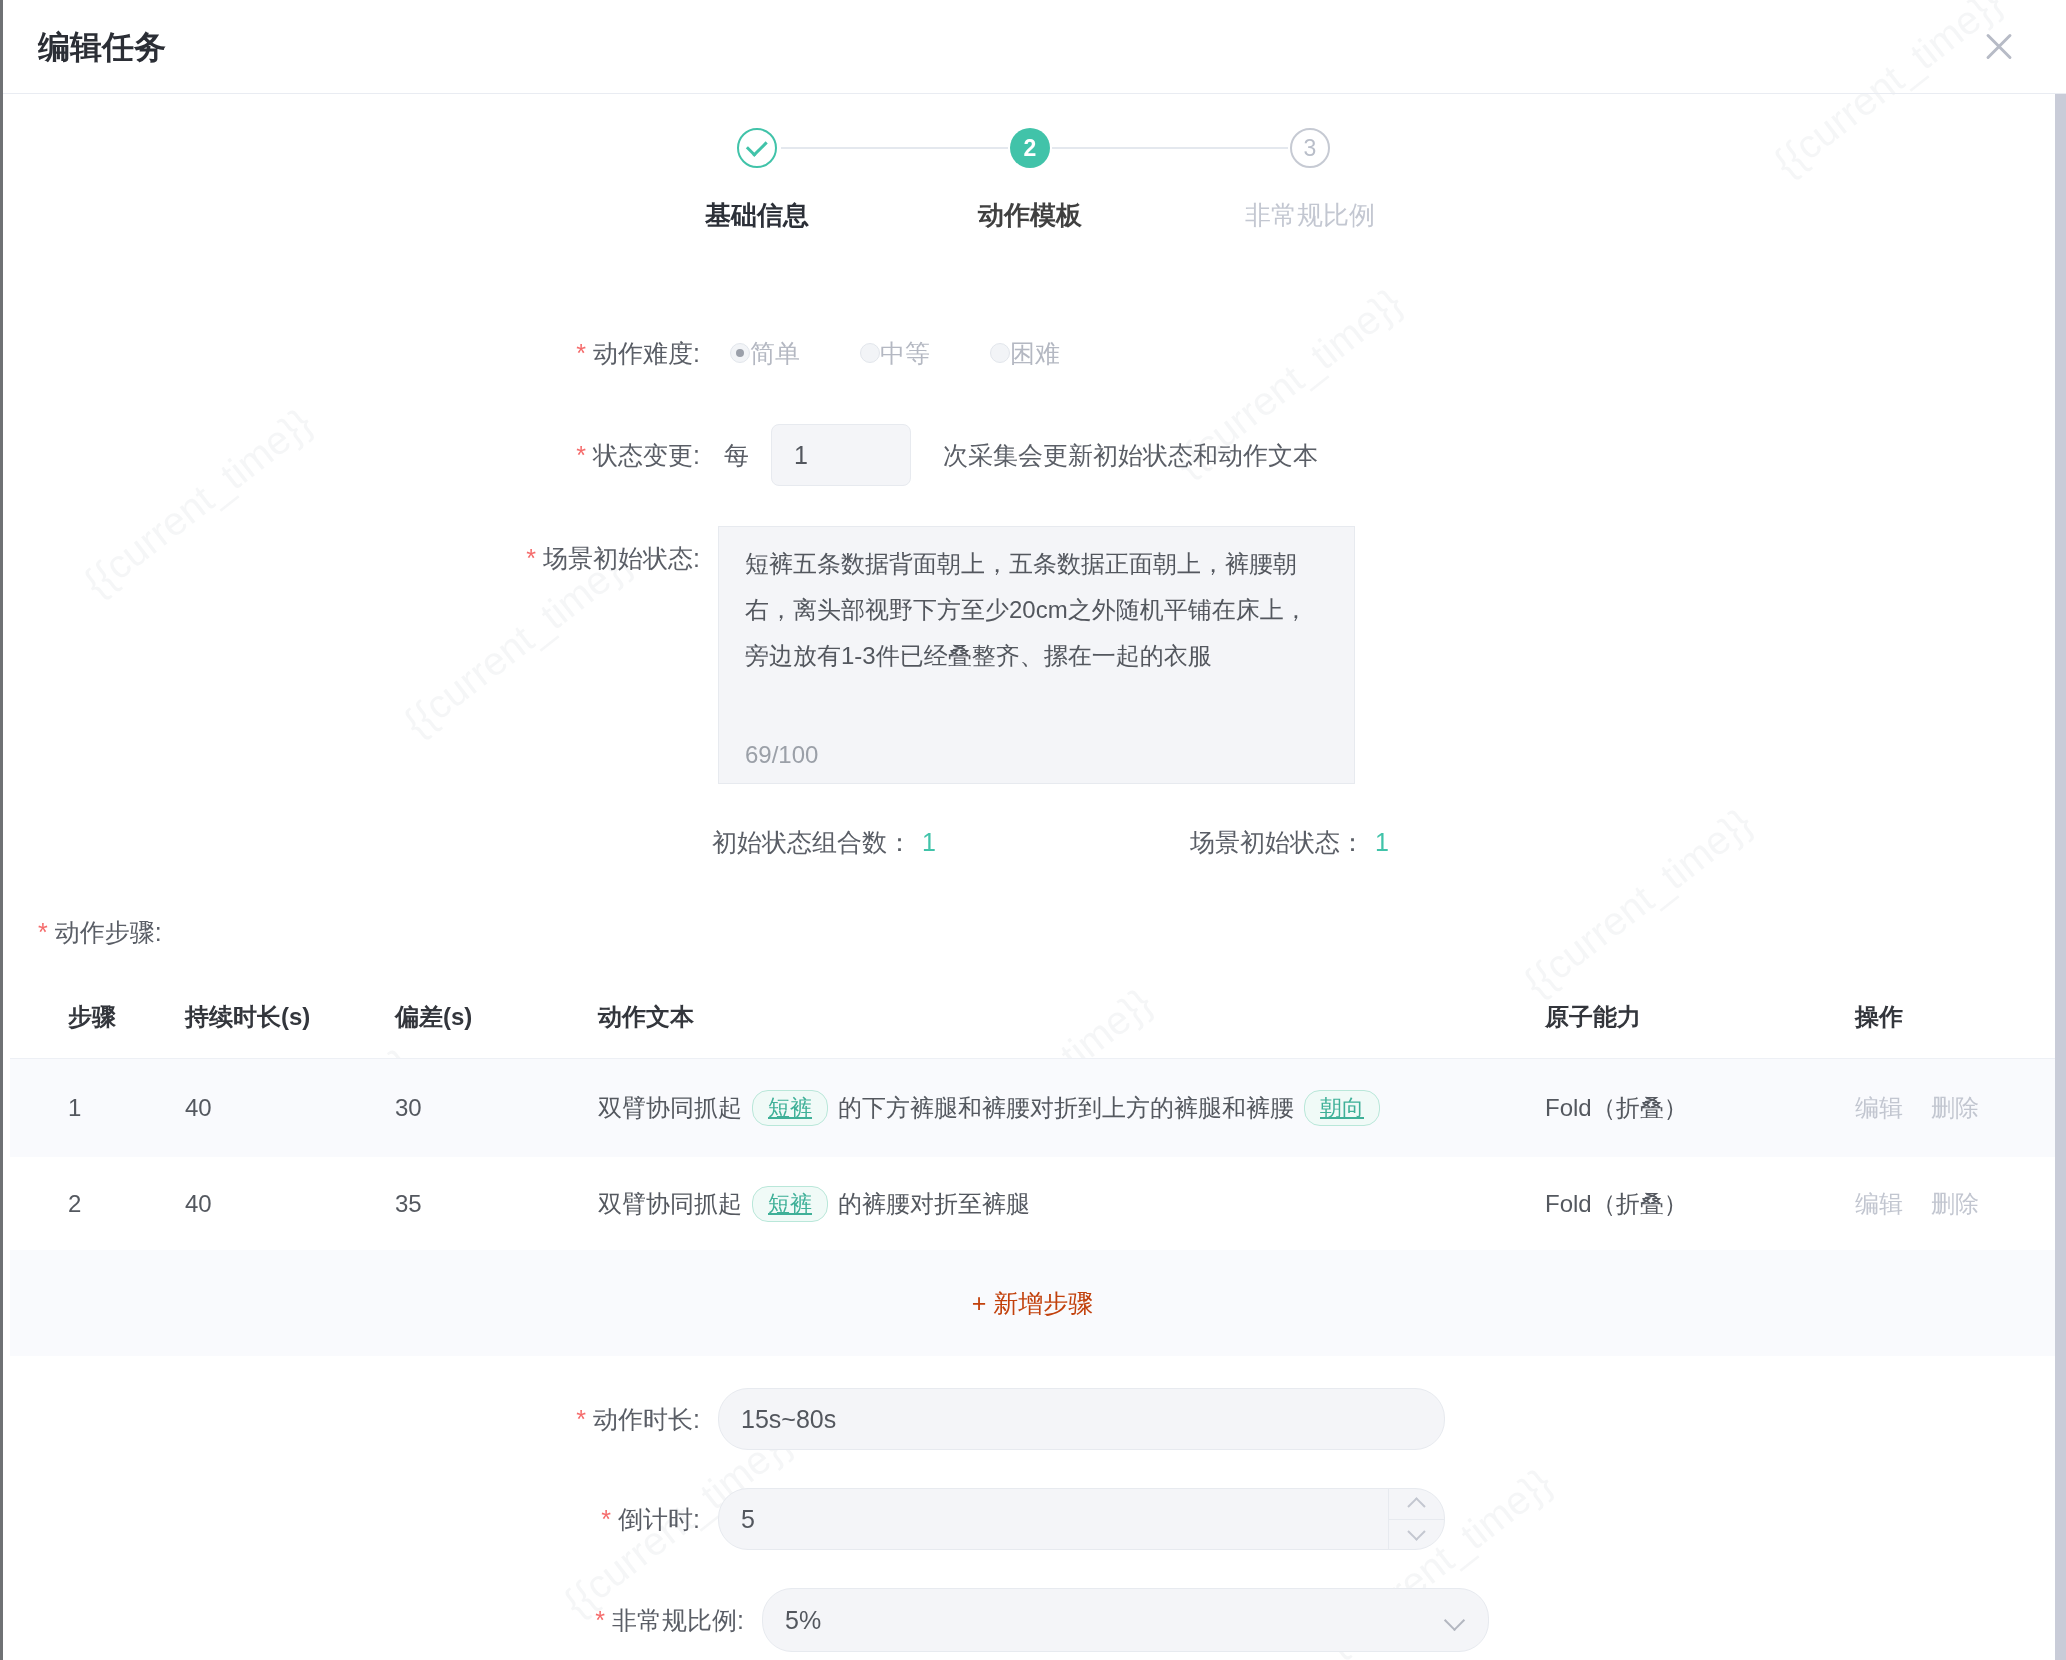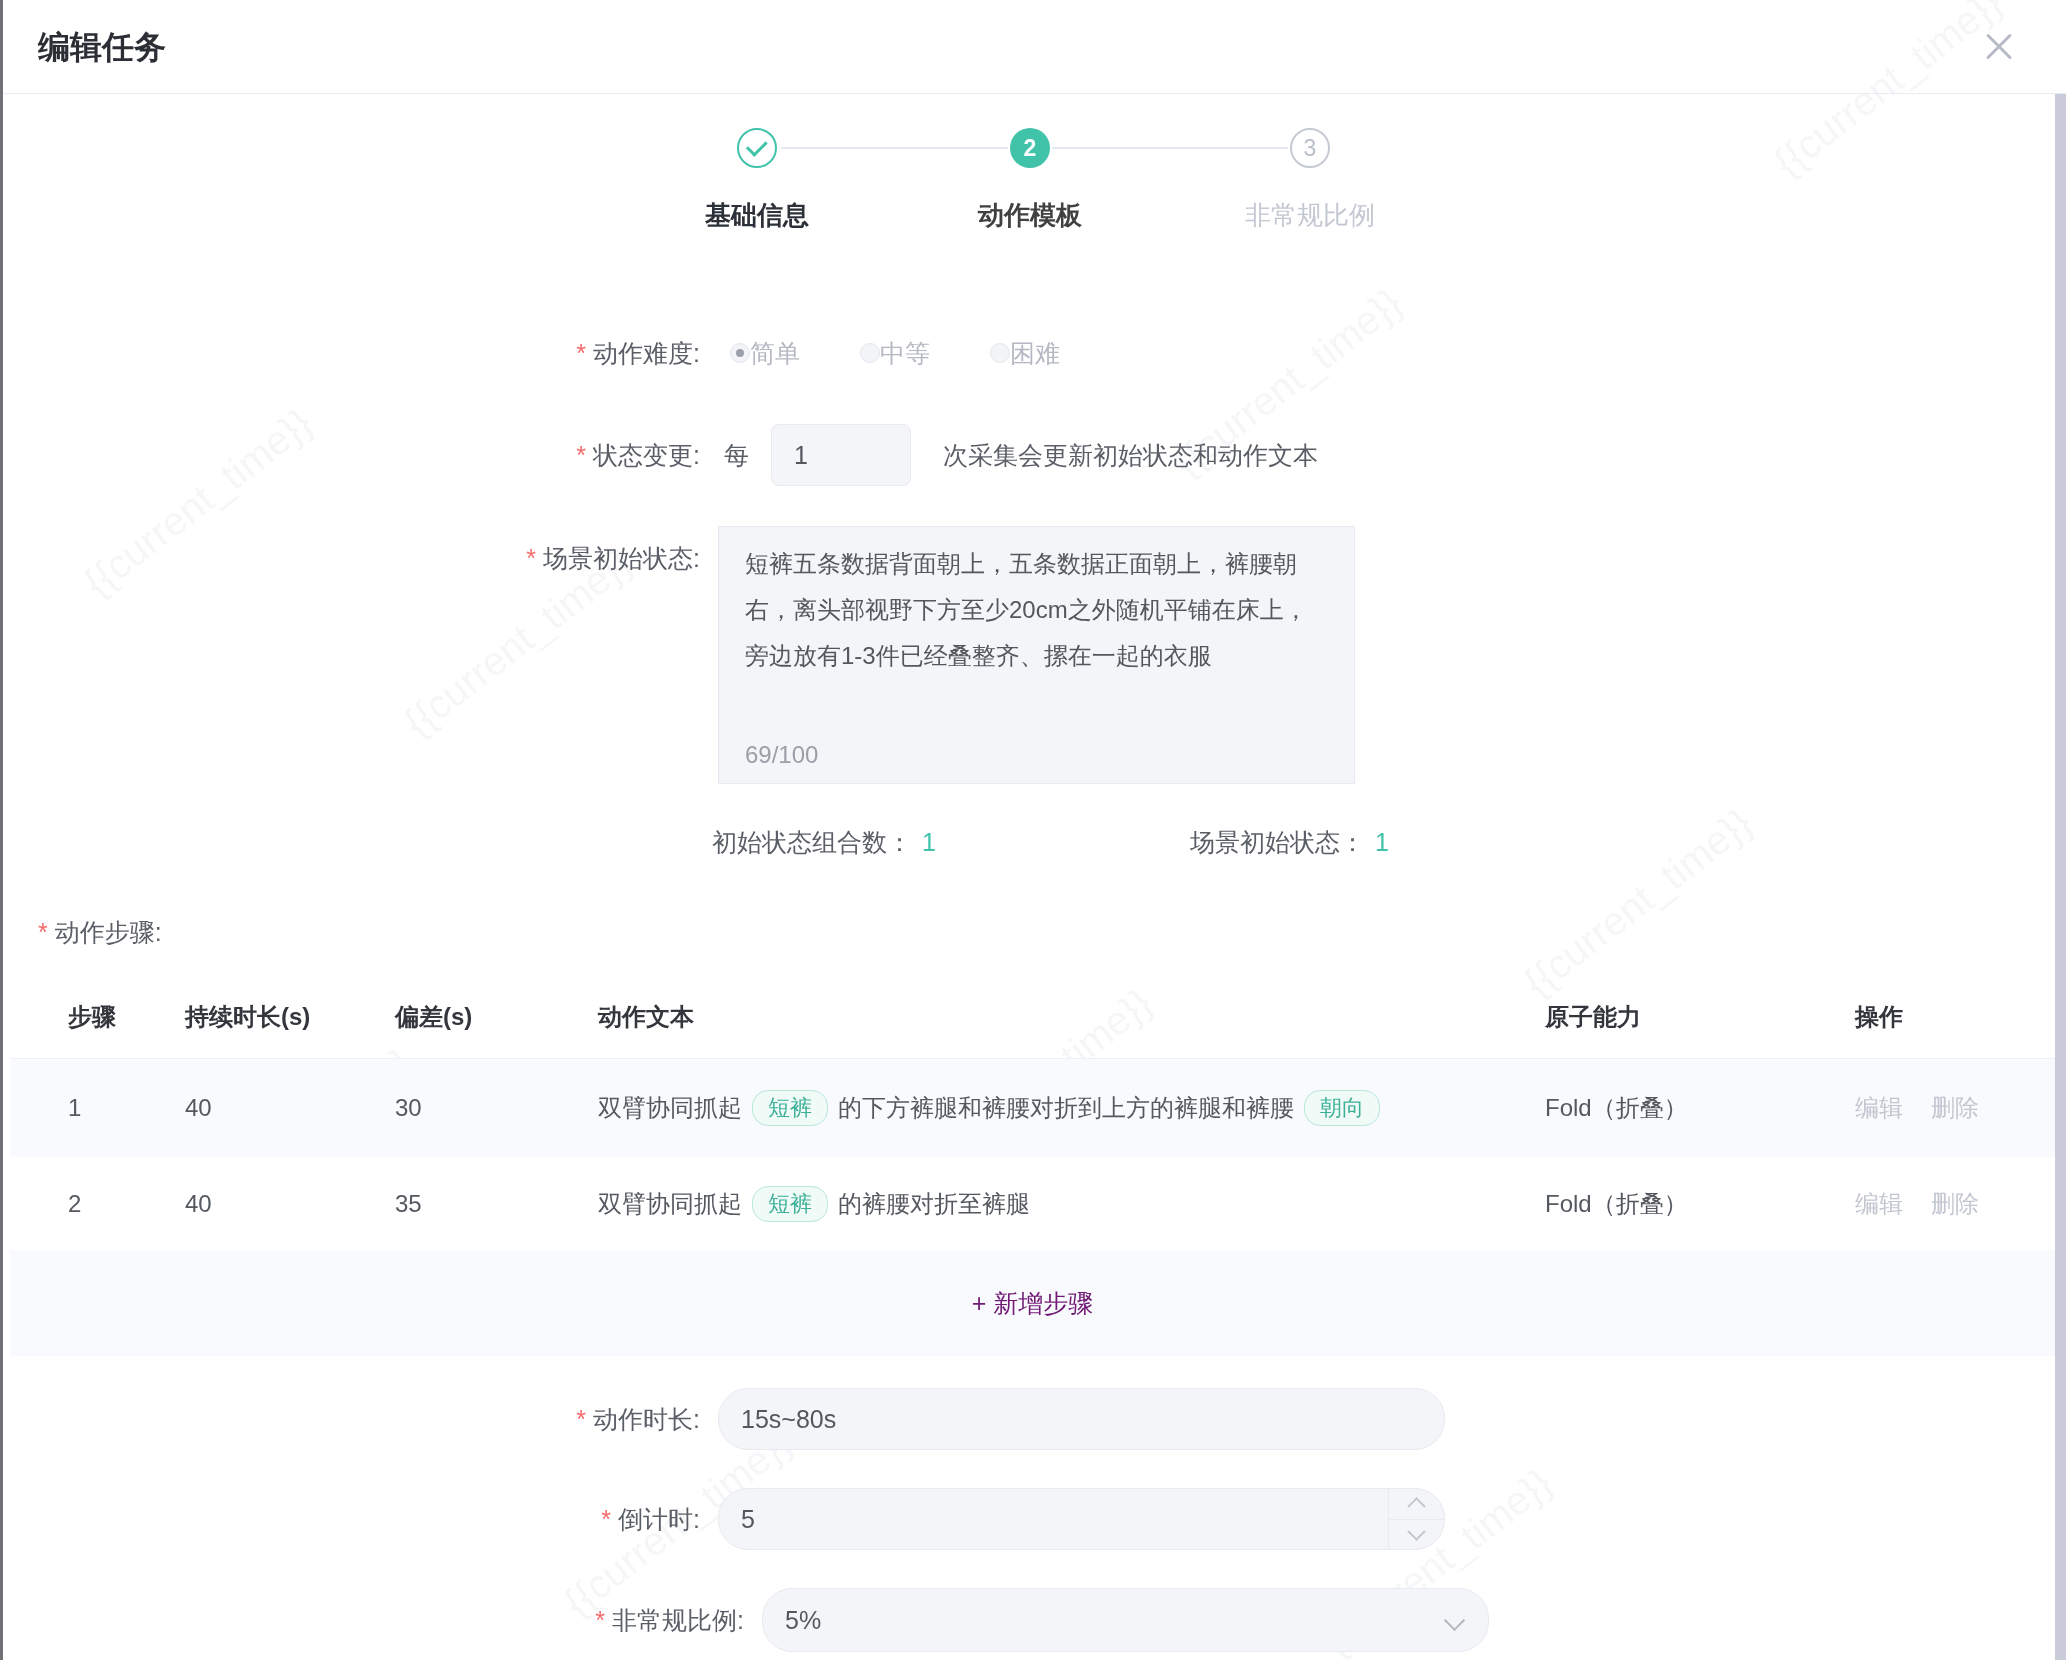--- a/index.html
+++ b/index.html
@@ -82,24 +82,24 @@
   .col-step{left:58px;}
   .col-duration{left:175px;}
   .col-deviation{left:385px;}
   .col-text{left:588px;}
   .col-ability{left:1535px;}
   .col-actions{left:1845px;}
   .t-row1{top:1058px;height:98px;background:#f9fafd;border-top:1px solid #edf0f5;border-bottom:1px solid #edf0f5;}
   .t-row2{top:1157px;height:93px;background:#ffffff;border-bottom:1px solid #edf0f5;}
   .t-row1 .t-cell,.t-row2 .t-cell{color:#54585f;}
   .tag{border:1px solid #b9e7d9;background:#f0faf7;color:#3fb098;border-radius:16px;
-    padding:6px 15px;font-size:22px;line-height:1;margin:0 10px;white-space:nowrap;}
+    padding:6px 15px;font-size:22px;line-height:1;margin:0 10px;white-space:nowrap;text-decoration:underline;}
   .link{color:#c2c6d0;font-size:24px;margin-right:28px;cursor:pointer;}
   .t-footer{top:1250px;height:106px;background:#f9fafd;display:flex;align-items:center;
-    justify-content:center;font-size:25px;color:#701a75;cursor:pointer;}
+    justify-content:center;font-size:25px;color:#c2410c;cursor:pointer;}
   
   .row-duration{top:1388px;height:62px;}
   .row-countdown{top:1488px;height:62px;}
   .row-ratio{top:1588px;height:64px;padding-left:44px;}
   .wide-field{width:727px;margin-left:18px;position:relative;border-radius:30px;}
   .spinner{position:absolute;right:0;top:0;width:56px;height:100%;border-left:1px solid #e7eaef;
     box-sizing:border-box;display:flex;flex-direction:column;}
   .spin-btn{flex:1;display:flex;align-items:center;justify-content:center;cursor:pointer;}
   .spin-btn.up{border-bottom:1px solid #e7eaef;}
   .chev{width:11px;height:11px;border-left:2px solid #c3c7d0;border-top:2px solid #c3c7d0;}

